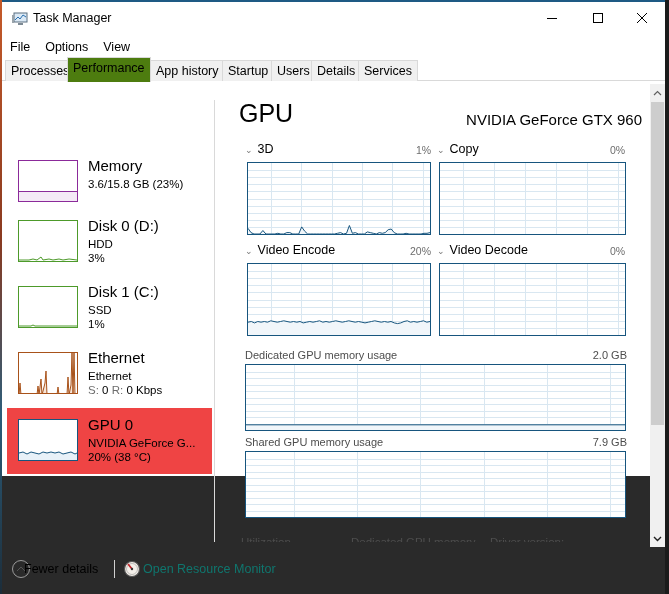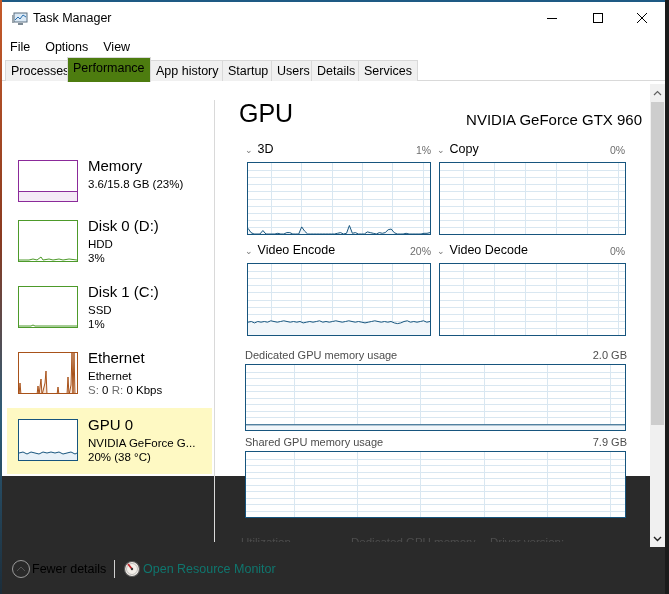--- a/index.html
+++ b/index.html
@@ -24,21 +24,21 @@
   .menu-item { font-size: 12.5px; padding: 2px 0 0 0; margin-left: 8px; margin-right: 7px; }
 
   
   .tabs { position: absolute; left: 0; top: 55px; width: 663px; height: 24px; border-bottom: 1px solid #d9d9d9; }
   .tab { position: absolute; top: 3px; height: 21px; font-size: 12.5px; background: #f0f0f0; border: 1px solid #d9d9d9; border-bottom: none; padding: 3px 5px 0 5px; color: #000; white-space: nowrap; }
   .tab.active { top: 0; height: 25px; background: #4d7c0f; padding-top: 3px; z-index: 2; }
 
   
   .sidebar { position: absolute; left: 0; top: 80px; width: 212px; height: 460px; }
   .side-item { position: absolute; left: 5px; width: 205px; height: 66px; }
-  .side-item.selected { background: #fef9c3; }
+  .side-item.selected { background: #ef4444; }
   .thumb { position: absolute; left: 11px; top: 11px; width: 60px; height: 42px; background: #fff; overflow: hidden; }
   .thumb svg { display: block; }
   .side-name { position: absolute; left: 81px; top: 8px; font-size: 15px; white-space: nowrap; }
   .side-sub { position: absolute; left: 81px; font-size: 11.5px; white-space: nowrap; }
   .side-sub.l1 { top: 29px; }
   .side-sub.l2 { top: 43px; }
   .muted { color: #6d6d6d; }
   .divider-v { position: absolute; left: 212px; top: 98px; width: 1px; height: 442px; background: #d9d9d9; }
 
   
@@ -57,21 +57,21 @@
   
   .scrollbar { position: absolute; left: 648px; top: 82px; width: 15px; height: 463px; background: #f0f0f0; }
   .scroll-up, .scroll-down { position: absolute; left: 0; width: 15px; height: 17px; display: flex; align-items: center; justify-content: center; }
   .scroll-up { top: 0; }
   .scroll-down { bottom: 0; }
   .scroll-thumb { position: absolute; left: 1px; top: 18px; width: 13px; height: 323px; background: #cdcdcd; }
 
   
   .footer { position: absolute; left: 0; top: 552px; width: 663px; height: 32px; }
   .fewer-icon { position: absolute; left: 10px; top: 6px; width: 18px; height: 18px; border: 1px solid #9a9a9a; border-radius: 50%; display: flex; align-items: center; justify-content: center; }
-  .fewer-label { position: absolute; left: 30px; top: 8px; font-size: 12.5px; }
+  .fewer-label { position: absolute; left: 22px; top: 8px; font-size: 12.5px; }
   .foot-sep { position: absolute; left: 112px; top: 6px; width: 1px; height: 18px; background: #d0d0d0; }
   .resmon-icon { position: absolute; left: 121px; top: 6px; width: 18px; height: 18px; }
   .resmon-link { position: absolute; left: 141px; top: 8px; font-size: 12.5px; color: #0f766e; }
 </style>
 </head>
 <body>
 
 <div class="desk-top"></div>
 <div class="desk-left"></div>
 <div class="desk-right"></div>

